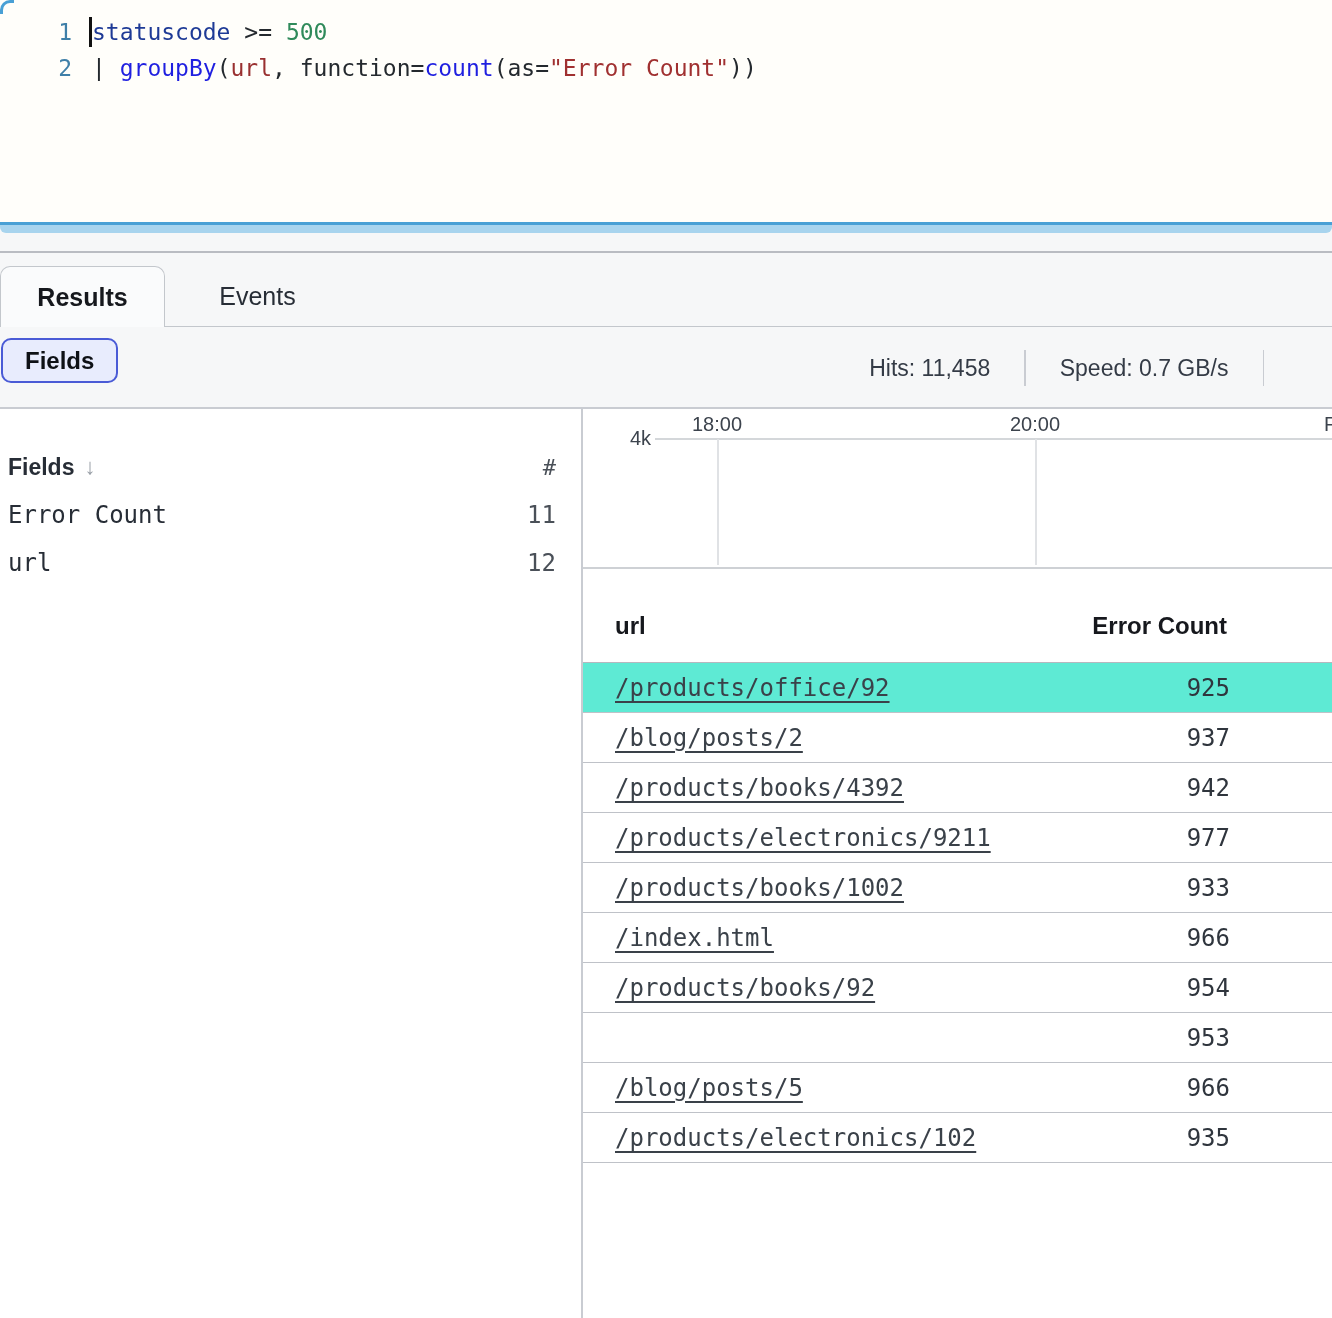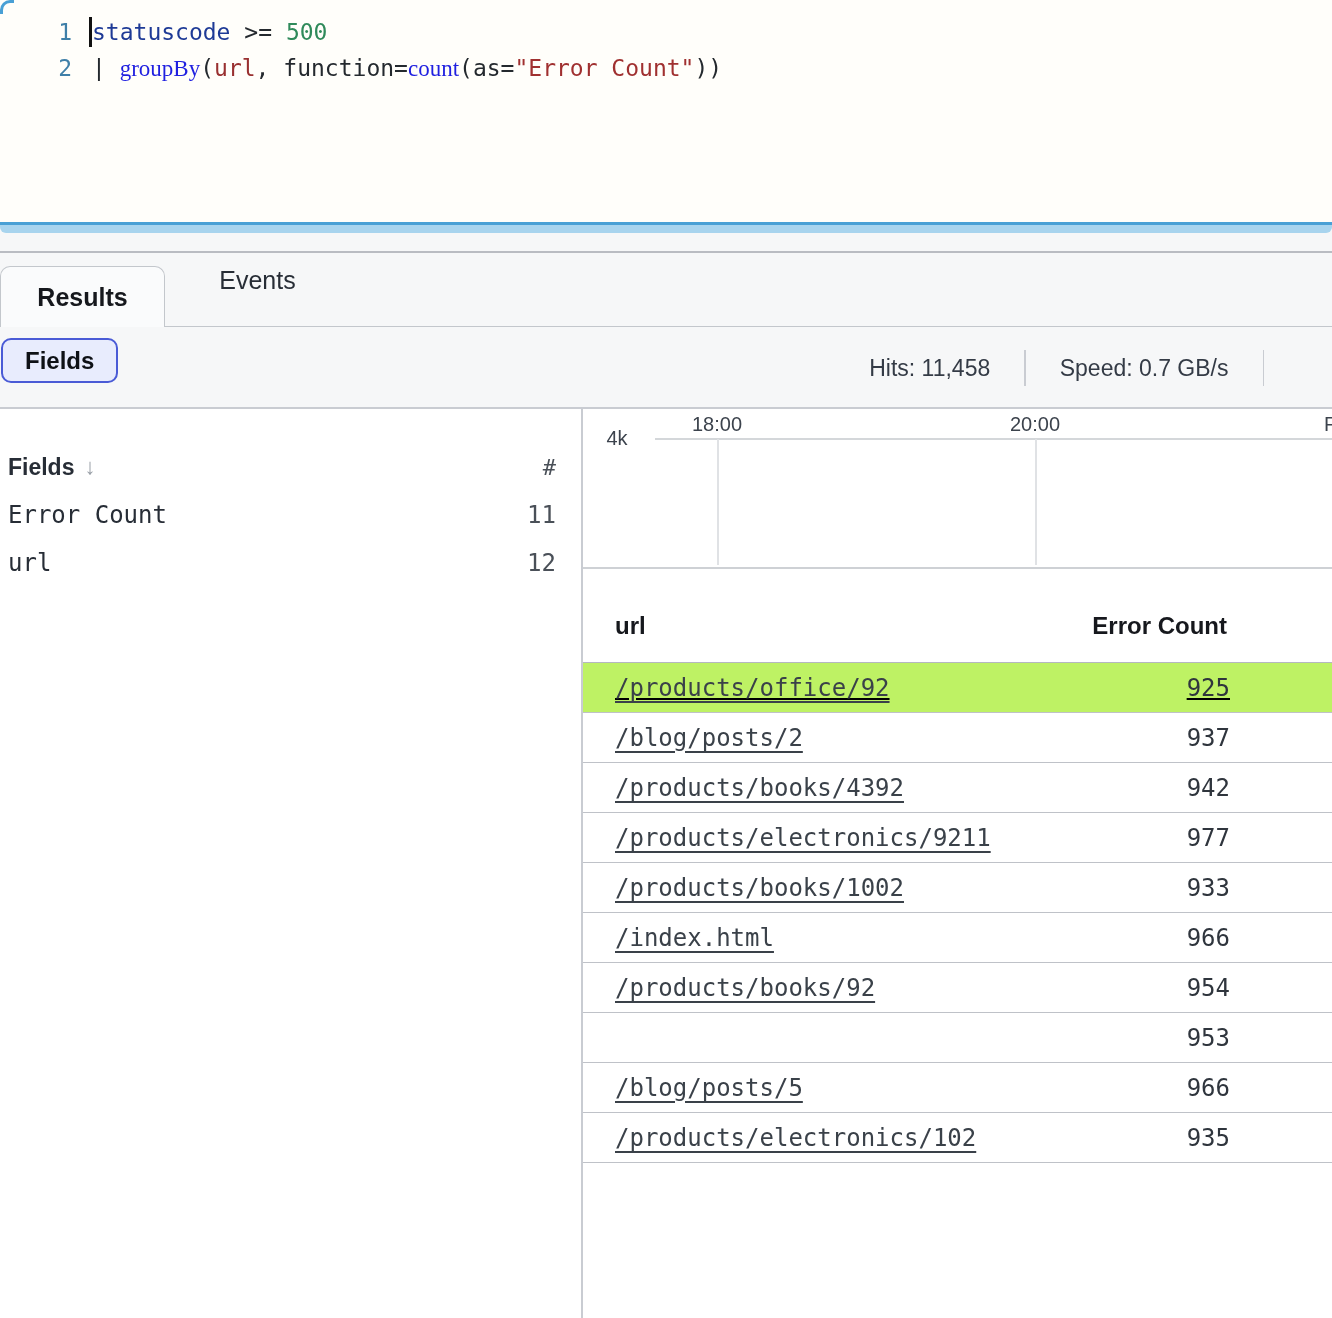--- a/index.html
+++ b/index.html
@@ -13,38 +13,38 @@
   .editor-focus-corner { position:absolute; top:0; left:0; width:14px; height:14px;
     border-top:3px solid #49a0d5; border-left:3px solid #49a0d5;
     border-top-left-radius:10px; }
   .ed-line { display:flex; height:36px; line-height:36px; }
   .ed-ln { width:72px; text-align:right; color:#3f7fa8; flex:0 0 72px; }
   .ed-code { padding-left:20px; white-space:pre; position:relative; }
   .caret { position:absolute; left:17px; top:3px; width:3px; height:30px; background:#111; }
   .tok-field { color:#1e3a96; }
   .tok-op { color:#24292e; }
   .tok-number { color:#2f8a5a; }
-  .tok-func { color:#1f1fe0;font-family:Liberation Serif, serif; }
+  .tok-func { color:#1f1fe0; }
   .tok-arg { color:#993030; }
   .tok-string { color:#a03030; }
   .tok-plain { color:#24292e; }
   .editor-accent { width:1332px; height:11px; background:#a8d4ee;
     border-top:3px solid #49a0d5; border-bottom-left-radius:6px; border-bottom-right-radius:6px; }
 
   .hdivider { width:1332px; height:20px; border-bottom:2px solid #b9bcc2; background:#f6f7f8; }
 
   
   .tabbar { position:relative; width:1332px; height:76px; background:#f6f7f8; }
   .tab-active { position:absolute; left:0; top:13px; width:165px; height:61px;
     background:#fafbfc; border:1.5px solid #c3c7cc; border-bottom:none;
     border-top-left-radius:10px; border-top-right-radius:10px;
     display:flex; align-items:center; justify-content:center;
     font-size:25px; font-weight:bold; color:#16181d; cursor:pointer; }
   .tab-inactive { position:absolute; left:165px; top:13px; width:185px; height:60px;
-    display:flex; align-items:flex-start; justify-content:center;
+    display:flex; align-items:center; justify-content:center;
     font-size:25px; color:#272d36; cursor:pointer; }
   .tab-baseline { position:absolute; left:165px; top:72.5px; width:1167px; height:0;
     border-top:1.5px solid #c3c7cc; }
 
   
   .toolbar { position:relative; width:1332px; height:80px; background:#f6f7f8;
     border-bottom:2px solid #c9ccd2; }
   .fields-btn { position:absolute; left:1px; top:9px; height:45px; padding:0 22px;
     background:#e8ecfd; border:2.5px solid #4a5bd6; border-radius:10px;
     font-size:24px; font-weight:bold; color:#0e1116;
@@ -67,39 +67,39 @@
   .fp-hash { margin-left:auto; font-size:22px; color:#4a5058;
     font-family:"DejaVu Sans Mono", monospace; }
   .fp-rows { position:absolute; left:8px; right:25px; top:82px; }
   .fp-row { height:48px; display:flex; align-items:center;
     font-family:"DejaVu Sans Mono", monospace; font-size:24px; color:#272d36; cursor:pointer; }
   .fp-count { margin-left:auto; color:#4a5058; }
 
   
   .chart { position:absolute; left:583px; top:0; width:749px; height:160px;
     background:#fff; border-bottom:2.5px solid #ced1d5; overflow:hidden; }
-  .chart-ylab { position:absolute; left:0; top:18px; width:68px; text-align:center;
+  .chart-ylab { position:absolute; left:0; top:18px; width:68px; text-align:right;
     font-size:20px; color:#3c434d; }
   .chart-topline { position:absolute; left:72px; right:0; top:29px; height:1.5px; background:#d4d7da; }
   .chart-xtick { position:absolute; top:4px; transform:translateX(-50%);
     font-size:20px; color:#3c434d; white-space:nowrap; }
   .chart-xtick.clip { transform:none; }
   .chart-vline { position:absolute; top:30px; height:126px; width:1.5px; background:#e0e2e5; }
 
   
   .rtable { position:absolute; left:583px; top:160px; width:749px; }
   .rt-header { height:94px; display:flex; align-items:flex-end;
     border-bottom:1.5px solid #b5b8bf; }
   .rt-header .hcell-url { padding:0 0 22px 32px; font-size:24px; font-weight:bold; color:#16181d; }
   .rt-header .hcell-count { margin-left:auto; padding:0 105px 22px 0;
     font-size:24px; font-weight:bold; color:#16181d; }
   .rt-row { height:50px; display:flex; align-items:center;
     border-bottom:1.5px solid #bfc2c8;
     font-family:"DejaVu Sans Mono", monospace; font-size:24px; cursor:pointer; }
-  .rt-row.sel { background:#bef264;text-decoration:underline; }
+  .rt-row.sel { background:#5eead4; }
   .rt-url { padding-left:32px; color:#3a4149; text-decoration:underline;
     text-underline-offset:5px; cursor:pointer; }
   .rt-val { margin-left:auto; padding-right:102px; color:#2f353d; }
 </style>
 </head>
 <body>
 
 <div class="editor">
   <div class="editor-focus-corner"></div>
   <div id="editor-lines">

